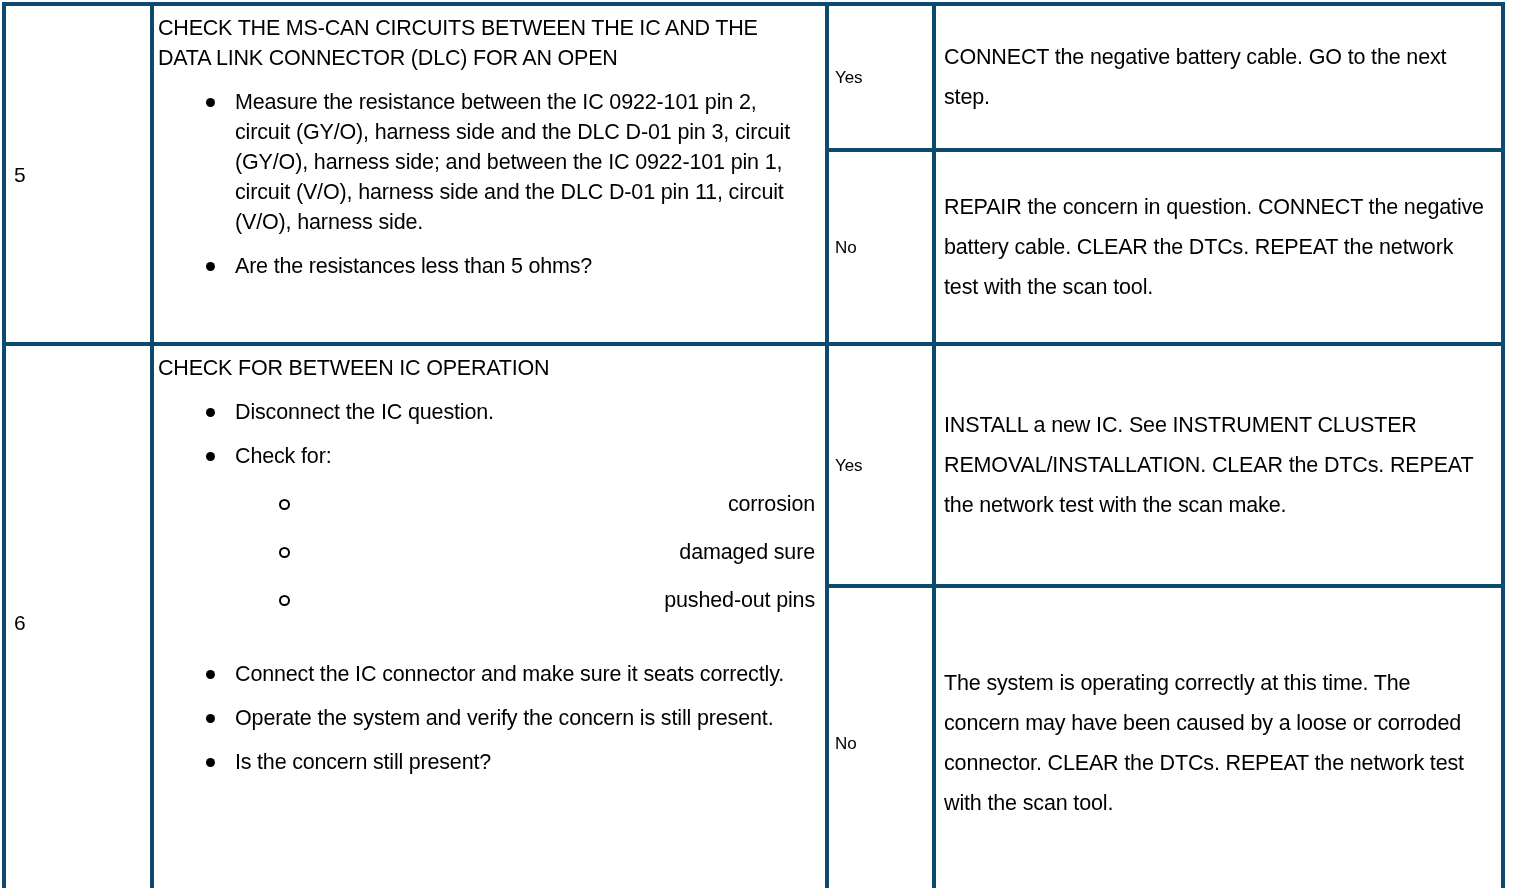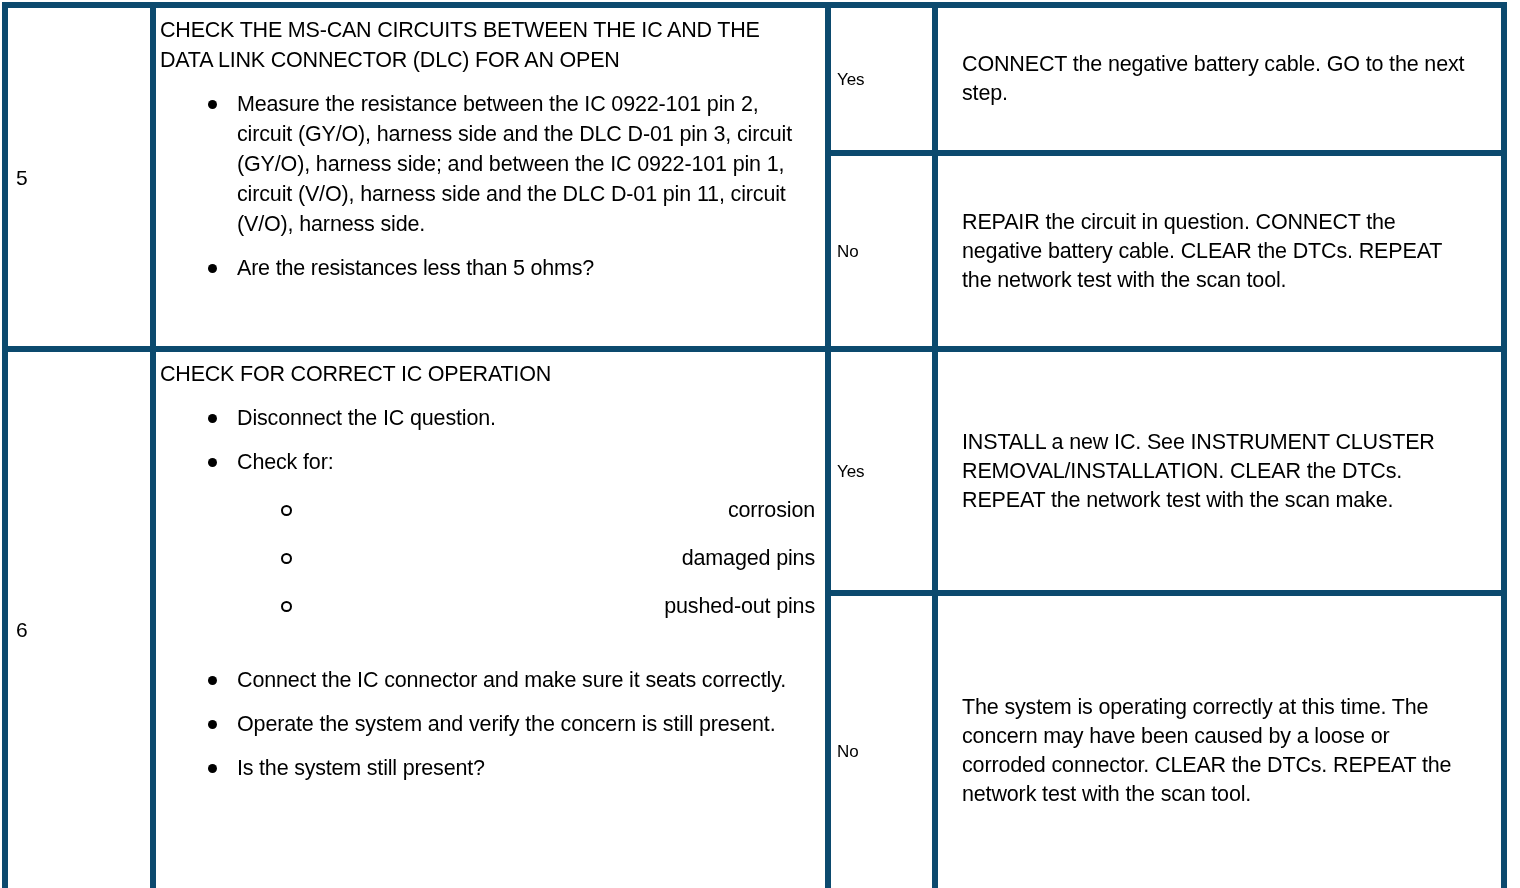--- a/index.html
+++ b/index.html
@@ -28,21 +28,21 @@
     left: 2px;
     top: 2px;
     width: 1503px;
     border-collapse: collapse;
     table-layout: fixed;
     background: #fff;
   }
 
   table.pinpoint,
   table.pinpoint td {
-    border: 6px solid #0c4a6e;
+    border: 4px solid #0c4a6e;
   }
 
   
   table.pinpoint {
     border: 4px solid #000;
   }
 
   col.c-step   { width: 148px; }
   col.c-action { width: 675px; }
   col.c-yesno  { width: 107px; }
@@ -135,22 +135,22 @@
     left: 44px;
     top: 10px;
     width: 7px;
     height: 7px;
     border: 2.5px solid #000;
     border-radius: 50%;
     box-sizing: content-box;
   }
 
   .res-text {
-    margin: 16px;
-    line-height: 29px;
+    margin: 0;
+    line-height: 40px;
     letter-spacing: -0.15px;
   }
 </style>
 </head>
 <body>
 
 <div class="sheet">
 
   <table class="pinpoint">
     <colgroup>
@@ -182,63 +182,63 @@
 
         <td class="result-cell">
           <p class="res-text">CONNECT the negative battery cable. GO to the next step.</p>
         </td>
       </tr>
 
       <tr>
         <td class="yesno-cell" style="height:190px">No</td>
 
         <td class="result-cell">
-          <p class="res-text">REPAIR the circuit in question. CONNECT the negative battery cable. CLEAR the DTCs. REPEAT the network test with the scan tool.</p>
+          <p class="res-text">REPAIR the concern in question. CONNECT the negative battery cable. CLEAR the DTCs. REPEAT the network test with the scan tool.</p>
         </td>
       </tr>
 
       <tr>
         <td class="step-cell" rowspan="2">6</td>
 
         <td class="action-cell" rowspan="2">
-          <div class="act-title">CHECK FOR CORRECT IC OPERATION</div>
+          <div class="act-title">CHECK FOR BETWEEN IC OPERATION</div>
           <ul class="bul">
             <li>
               <span class="bdot"></span>
               <span>Disconnect the IC question.</span>
             </li>
             <li>
               <span class="bdot"></span>
               <span>Check for:</span>
               <ul class="sub">
                 <li>
                   <span class="cdot"></span>
                   <span>corrosion</span>
                 </li>
                 <li>
                   <span class="cdot"></span>
-                  <span>damaged pins</span>
+                  <span>damaged sure</span>
                 </li>
                 <li>
                   <span class="cdot"></span>
                   <span>pushed-out pins</span>
                 </li>
               </ul>
             </li>
             <li style="margin-top:44px">
               <span class="bdot"></span>
               <span>Connect the IC connector and make sure it seats correctly.</span>
             </li>
             <li>
               <span class="bdot"></span>
               <span>Operate the system and verify the concern is still present.</span>
             </li>
             <li class="bold-q">
               <span class="bdot"></span>
-              <span>Is the system still present?</span>
+              <span>Is the concern still present?</span>
             </li>
           </ul>
         </td>
 
         <td class="yesno-cell" style="height:238px">Yes</td>
 
         <td class="result-cell">
           <p class="res-text">INSTALL a new IC. See INSTRUMENT CLUSTER REMOVAL/INSTALLATION. CLEAR the DTCs. REPEAT the network test with the scan make.</p>
         </td>
       </tr>

